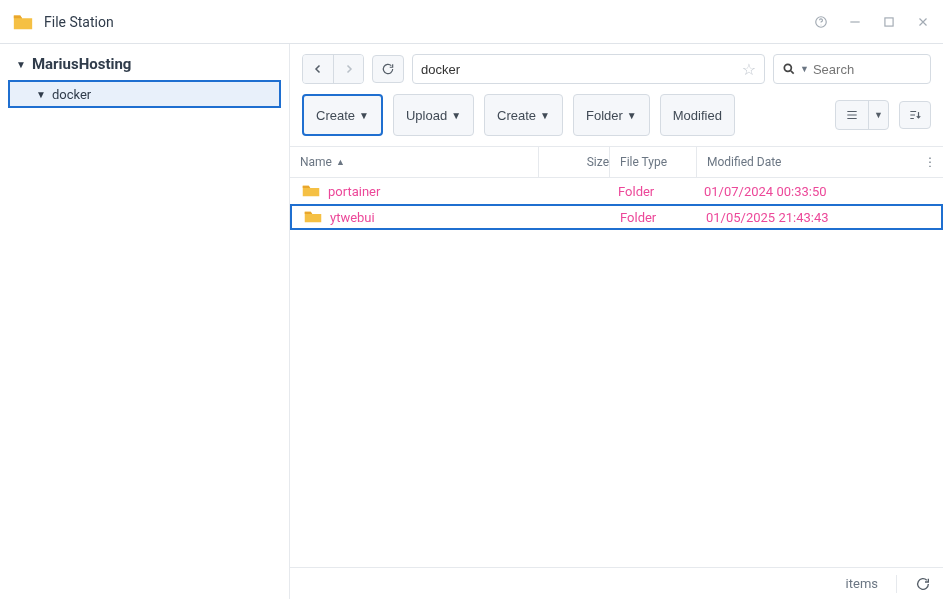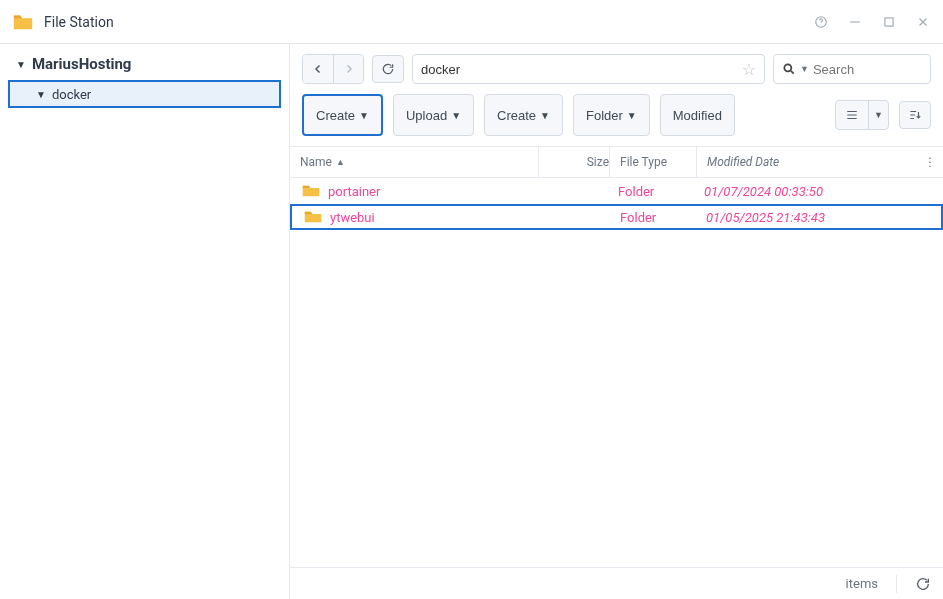--- a/index.html
+++ b/index.html
@@ -45,21 +45,21 @@
 .toolrow-spacer { flex: 1; }
 .view-group { display: flex; border: 1px solid #d5dbe2; border-radius: 4px; overflow: hidden; background: #f5f7fa; }
 .view-group .vbtn { width: 32px; height: 28px; display: flex; align-items: center; justify-content: center; color: #555e68; cursor: pointer; }
 .view-group .vbtn + .vbtn { border-left: 1px solid #d5dbe2; }
 .view-group .vbtn.narrow { width: 20px; }
 
 .table-head { display: flex; align-items: center; height: 32px; border-top: 1px solid #e6e9ed; border-bottom: 1px solid #e6e9ed; color: #6b7683; font-size: 12px; }
 .col-name { flex: 0 0 248px; padding-left: 12px; }
 .col-size { flex: 0 0 70px; justify-content: flex-end; }
 .col-type { flex: 0 0 86px; }
-.col-date { flex: 1; font-style: italic; }
+.col-date { flex: 1; }
 .col-more { flex: 0 0 26px; text-align: center; color: #6b7683; cursor: pointer; }
 .th-sep { border-left: 1px solid #e6e9ed; height: 32px; }
 .th { padding-left: 10px; display: flex; align-items: center; height: 100%; }
 .sort-arrow { font-size: 9px; margin-left: 4px; }
 
 .row { display: flex; align-items: center; height: 26px; }
 .row.selected { border: 2px solid #1f6fd0; }
 .row .cell { padding-left: 10px; color: #ec4899; font-size: 13px; }
 .row .name-cell { display: flex; align-items: center; gap: 8px; padding-left: 12px; }
 .folder-ic { width: 18px; height: 14px; }

